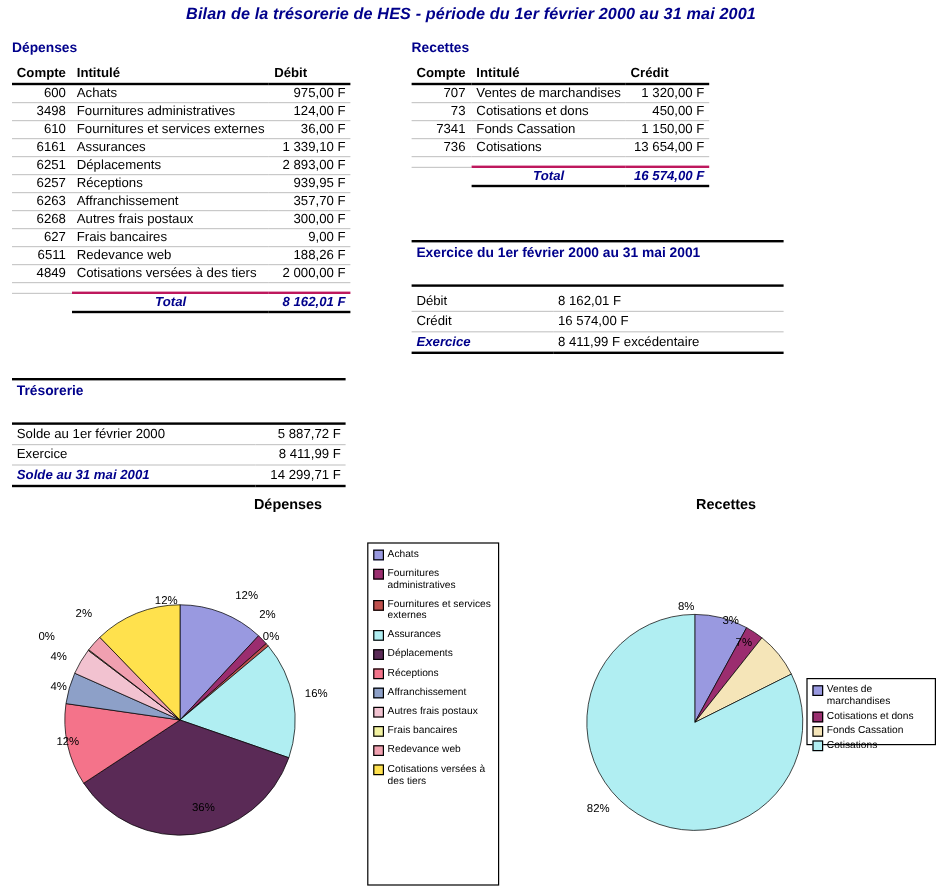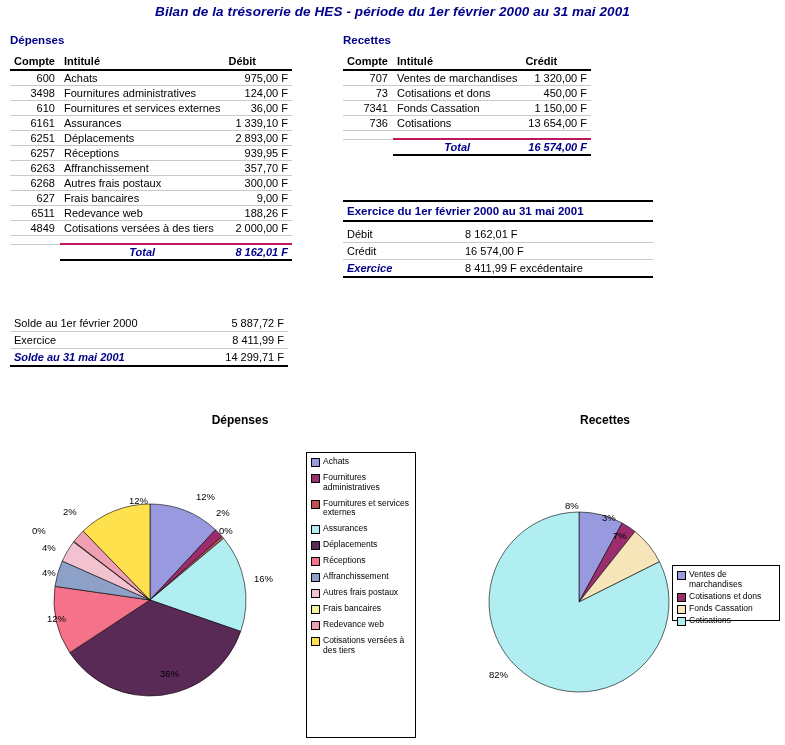--- a/index.html
+++ b/index.html
@@ -73,21 +73,21 @@
   #depenses-block { position: absolute; left: 10px; top: 34px; width: 282px; }
   #recettes-block { position: absolute; left: 343px; top: 34px; width: 248px; }
   #exercice-block { position: absolute; left: 343px; top: 200px; width: 310px; }
   #tresorerie-block { position: absolute; left: 10px; top: 315px; width: 278px; }
 
   .block-title {
     font-size: 11.5px;
     font-weight: bold;
     color: #00008b;
     border-bottom: 2px solid #000;
-    padding: 1px 4px 3px 4px;
+    padding: 1px 4px 20px 4px;
   }
   .block-title.top-rule { border-top: 2px solid #000; padding-top: 3px; }
 
   table.plain {
     border-collapse: collapse;
     font-size: 11px;
     width: 100%;
   }
   table.plain td {
     padding: 2px 4px;
@@ -297,20 +297,21 @@
       </tr>
       <tr class="last">
         <td>Exercice</td>
         <td style="font-style:normal;font-weight:normal;color:#000;">8 411,99 F excédentaire</td>
       </tr>
     </tbody>
   </table>
 </div>
 
 <div id="tresorerie-block">
+  <div class="block-title top-rule">Trésorerie</div>
   <table class="plain">
     <tbody>
       <tr>
         <td style="width:195px;">Solde au 1er février 2000</td>
         <td class="num">5 887,72 F</td>
       </tr>
       <tr>
         <td>Exercice</td>
         <td class="num">8 411,99 F</td>
       </tr>

